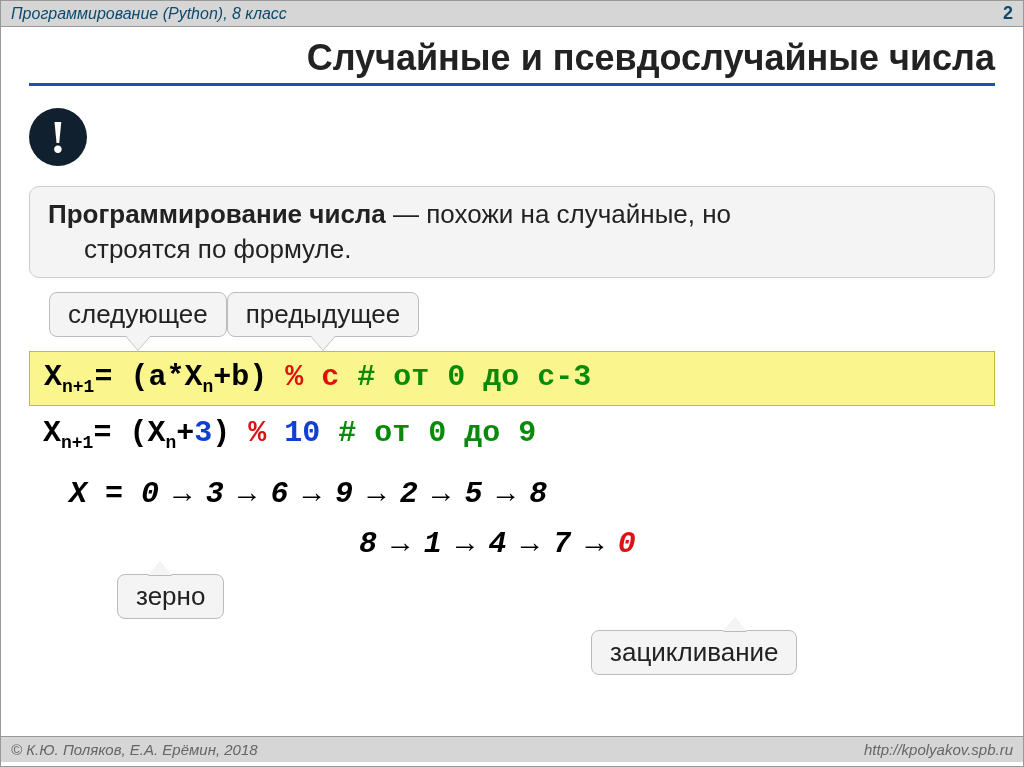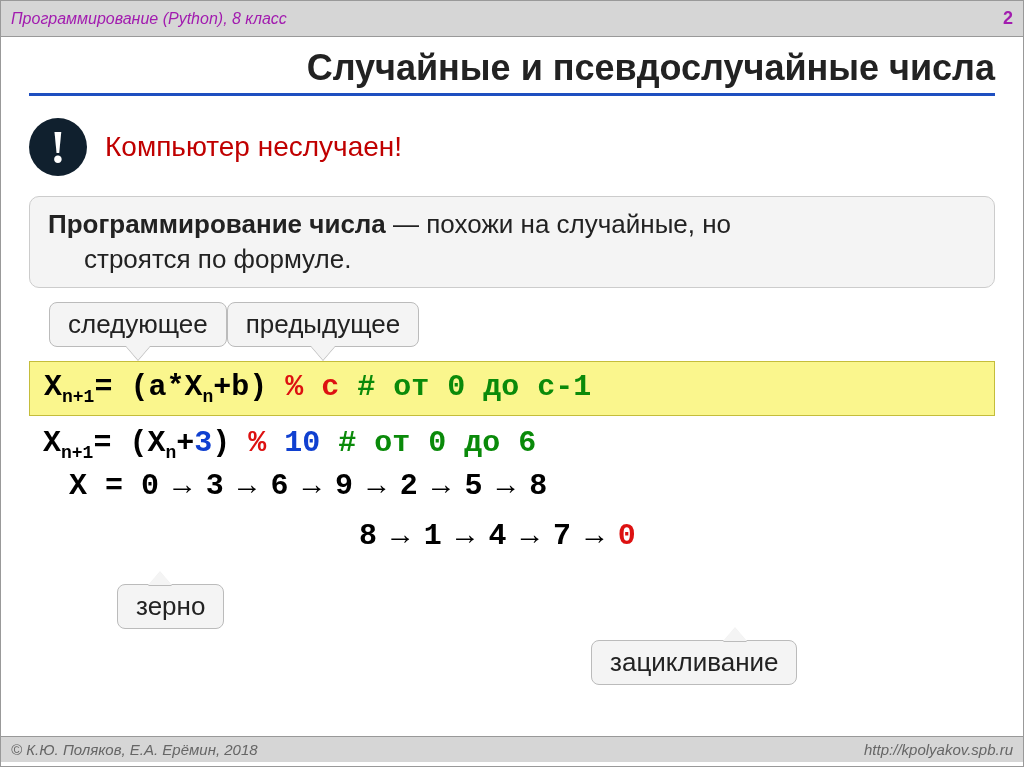--- a/index.html
+++ b/index.html
@@ -14,30 +14,30 @@
   .slide {
     width: 1024px;
     height: 767px;
     border: 1px solid #999;
     background: #fff;
     position: relative;
     box-shadow: 0 2px 4px rgba(0,0,0,0.2);
   }
   .top-bar {
     width: 100%;
-    height: 36px;
+    height: 26px;
     background: #d6d6d6;
     border-bottom: 1px solid #999;
     display: flex;
     justify-content: space-between;
     align-items: center;
     padding: 0 10px;
     font-size: 16px;
     font-style: italic;
-    color: #a21caf;
+    color: #0c4a6e;
   }
   .pagenum { font-weight: bold; font-size: 18px; font-style: normal; }
   .title-block {
     padding: 10px 28px 4px 28px;
   }
   .title {
     font-size: 36px;
     font-weight: bold;
     color: #222;
     border-bottom: 3px solid #1e4fc0;
@@ -130,24 +130,26 @@
     padding: 10px 14px 4px 14px;
     white-space: nowrap;
   }
   sub { font-size: 0.6em; vertical-align: sub; }
   .tk-black { color: #000; }
   .tk-red { color: #d11; }
   .tk-blue { color: #1040d0; }
   .tk-green { color: #0a8a0a; }
 
   .seq-block {
+    margin-top: 18px;
     margin-left: 40px;
     font-family: "Courier New", monospace;
     font-size: 30px;
     font-weight: bold;
+    font-style: italic;
   }
   .seq-line { white-space: nowrap; }
   .arrow { font-family: Arial, sans-serif; font-weight: normal; }
 
   .seed-callout {
     position: absolute;
     left: 116px;
     top: 484px;
     z-index: 2;
   }
@@ -206,39 +208,38 @@
   </div>
 
   <div class="title-block">
     <div class="title">Случайные и псевдослучайные числа</div>
   </div>
 
   <div class="content">
 
     <div class="excl-row">
       <div class="excl-badge">!</div>
-      <div class="excl-text">Компьютер неслучаен!</div>
     </div>
 
     <div class="def-box">
       <span class="def-term">Программирование числа</span><span> — похожи на случайные, но</span>
       <span class="def-indent">строятся по формуле.</span>
     </div>
 
     <div class="callouts-row">
       <div class="callout">следующее</div>
       <div class="callout">предыдущее</div>
     </div>
 
     <div class="formula-hl">
-      <span class="tk-black">X</span><sub class="tk-black">n+1</sub><span class="tk-black">= (a*X</span><sub class="tk-black">n</sub><span class="tk-black">+b) </span><span class="tk-red">% c</span><span class="tk-green"> # от 0 до c-1</span>
+      <span class="tk-black">X</span><sub class="tk-black">n+1</sub><span class="tk-black">= (a*X</span><sub class="tk-black">n</sub><span class="tk-black">+b) </span><span class="tk-red">% c</span><span class="tk-green"> # от 0 до c-3</span>
     </div>
 
     <div class="formula-line">
-      <span class="tk-black">X</span><sub class="tk-black">n+1</sub><span class="tk-black">= (X</span><sub class="tk-black">n</sub><span class="tk-black">+</span><span class="tk-blue">3</span><span class="tk-black">) </span><span class="tk-red">% </span><span class="tk-blue">10</span><span class="tk-green">  #  </span><span class="tk-green">от 0 до 6</span>
+      <span class="tk-black">X</span><sub class="tk-black">n+1</sub><span class="tk-black">= (X</span><sub class="tk-black">n</sub><span class="tk-black">+</span><span class="tk-blue">3</span><span class="tk-black">) </span><span class="tk-red">% </span><span class="tk-blue">10</span><span class="tk-green">  #  </span><span class="tk-green">от 0 до 9</span>
     </div>
 
     <div class="seq-block">
       <div class="seq-line">
         <span>X = </span><span>0</span><span class="arrow"> → </span><span>3</span><span class="arrow"> → </span><span>6</span><span class="arrow"> → </span><span>9</span><span class="arrow"> → </span><span>2</span><span class="arrow"> → </span><span>5</span><span class="arrow"> → </span><span>8</span>
       </div>
       <div class="loop-row seq-line">
         <span>8</span><span class="arrow"> → </span><span>1</span><span class="arrow"> → </span><span>4</span><span class="arrow"> → </span><span>7</span><span class="arrow"> → </span><span class="tk-red">0</span>
       </div>
     </div>

